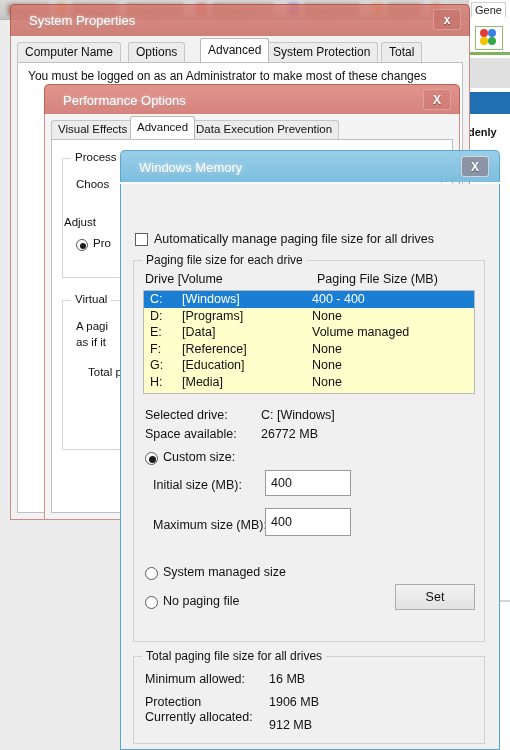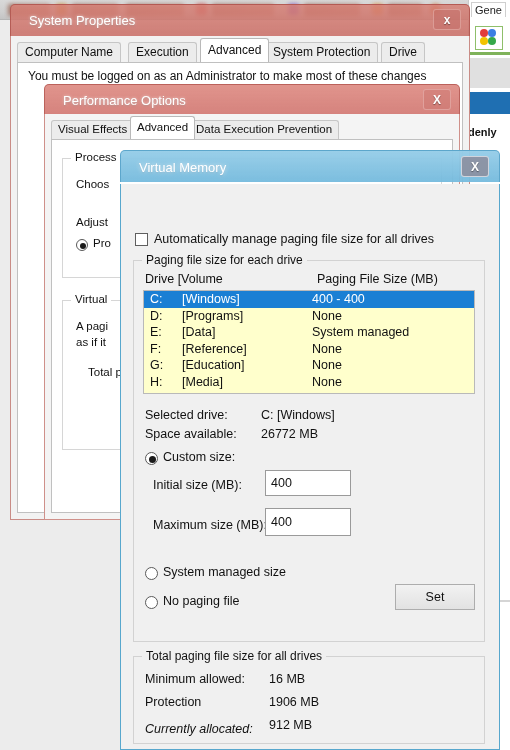--- a/index.html
+++ b/index.html
@@ -242,24 +242,24 @@
   </div>
 
   <div class="dlg" id="sysprops">
     <div class="titlebar">
       <div class="title-text">System Properties</div>
       <div class="closebtn">x</div>
     </div>
     <div class="client">
       <div class="sp-tabstrip">
         <div class="sp-tab" style="left:6px;">Computer Name</div>
-        <div class="sp-tab" style="left:117px;">Execution</div>
+        <div class="sp-tab" style="left:117px;">Options</div>
         <div class="sp-tab sel" style="left:189px;">Advanced</div>
         <div class="sp-tab" style="left:254px;">System Protection</div>
-        <div class="sp-tab" style="left:370px;">Drive</div>
+        <div class="sp-tab" style="left:370px;">Total</div>
       </div>
       <div class="sp-page">
         <div class="sp-note">You must be logged on as an Administrator to make most of these changes</div>
       </div>
     </div>
   </div>
 
   <div class="dlg" id="perfopts">
     <div class="titlebar">
       <div class="title-text">Performance Options</div>
@@ -270,37 +270,37 @@
         <div class="po-tab" style="left:6px;">Visual Effects</div>
         <div class="po-tab sel" style="left:85px;">Advanced</div>
         <div class="po-tab" style="left:144px;">Data Execution Prevention</div>
       </div>
       <div class="po-page">
 
         <div class="grp" style="left:10px;top:18px;width:380px;height:120px;">
           <div class="grp-title">Process</div>
         </div>
         <div class="po-line" style="left:24px;top:38px;">Choos</div>
-        <div class="po-line" style="left:24px;top:76px;">Adjust</div>
+        <div class="po-line" style="left:12px;top:76px;">Adjust</div>
         <div class="po-radio" style="left:24px;top:99px;"></div>
         <div class="po-line" style="left:41px;top:97px;text-align:right;">Pro</div>
 
         <div class="grp" style="left:10px;top:160px;width:380px;height:150px;">
           <div class="grp-title">Virtual</div>
         </div>
         <div class="po-line" style="left:24px;top:180px;">A pagi</div>
         <div class="po-line" style="left:24px;top:196px;">as if it</div>
         <div class="po-line" style="left:36px;top:226px;">Total p</div>
       </div>
     </div>
   </div>
 
   <div class="dlg" id="vmem">
     <div class="titlebar">
-      <div class="title-text">Virtual Memory</div>
+      <div class="title-text">Windows Memory</div>
       <div class="closebtn">X</div>
     </div>
 
     <div class="client">
       <div class="vm-body">
 
         <div class="chk-row">
           <span class="chk"></span>
           <span class="lbl">Automatically manage paging file size for all drives</span>
         </div>
@@ -319,21 +319,21 @@
             <span class="d-size">400 - 400</span>
           </div>
           <div class="drow">
             <span class="d-drive">D:</span>
             <span class="d-vol">[Programs]</span>
             <span class="d-size">None</span>
           </div>
           <div class="drow">
             <span class="d-drive">E:</span>
             <span class="d-vol">[Data]</span>
-            <span class="d-size">System managed</span>
+            <span class="d-size">Volume managed</span>
           </div>
           <div class="drow">
             <span class="d-drive">F:</span>
             <span class="d-vol">[Reference]</span>
             <span class="d-size">None</span>
           </div>
           <div class="drow">
             <span class="d-drive">G:</span>
             <span class="d-vol">[Education]</span>
             <span class="d-size">None</span>
@@ -367,20 +367,20 @@
 
         <div class="btn" style="left:274px;top:400px;width:80px;height:26px;">Set</div>
 
         <div class="fieldset" style="left:12px;top:472px;width:352px;height:88px;">
           <span class="legend">Total paging file size for all drives</span>
         </div>
         <div class="kv" style="left:24px;top:488px;">Minimum allowed:</div>
         <div class="kv" style="left:148px;top:488px;">16 MB</div>
         <div class="kv" style="left:24px;top:511px;">Protection</div>
         <div class="kv" style="left:148px;top:511px;">1906 MB</div>
-        <div class="kv" style="left:24px;top:538px;font-style:italic;">Currently allocated:</div>
+        <div class="kv" style="left:24px;top:526px;">Currently allocated:</div>
         <div class="kv" style="left:148px;top:534px;">912 MB</div>
 
       </div>
     </div>
   </div>
 
 </div>
 
 </body></html>

